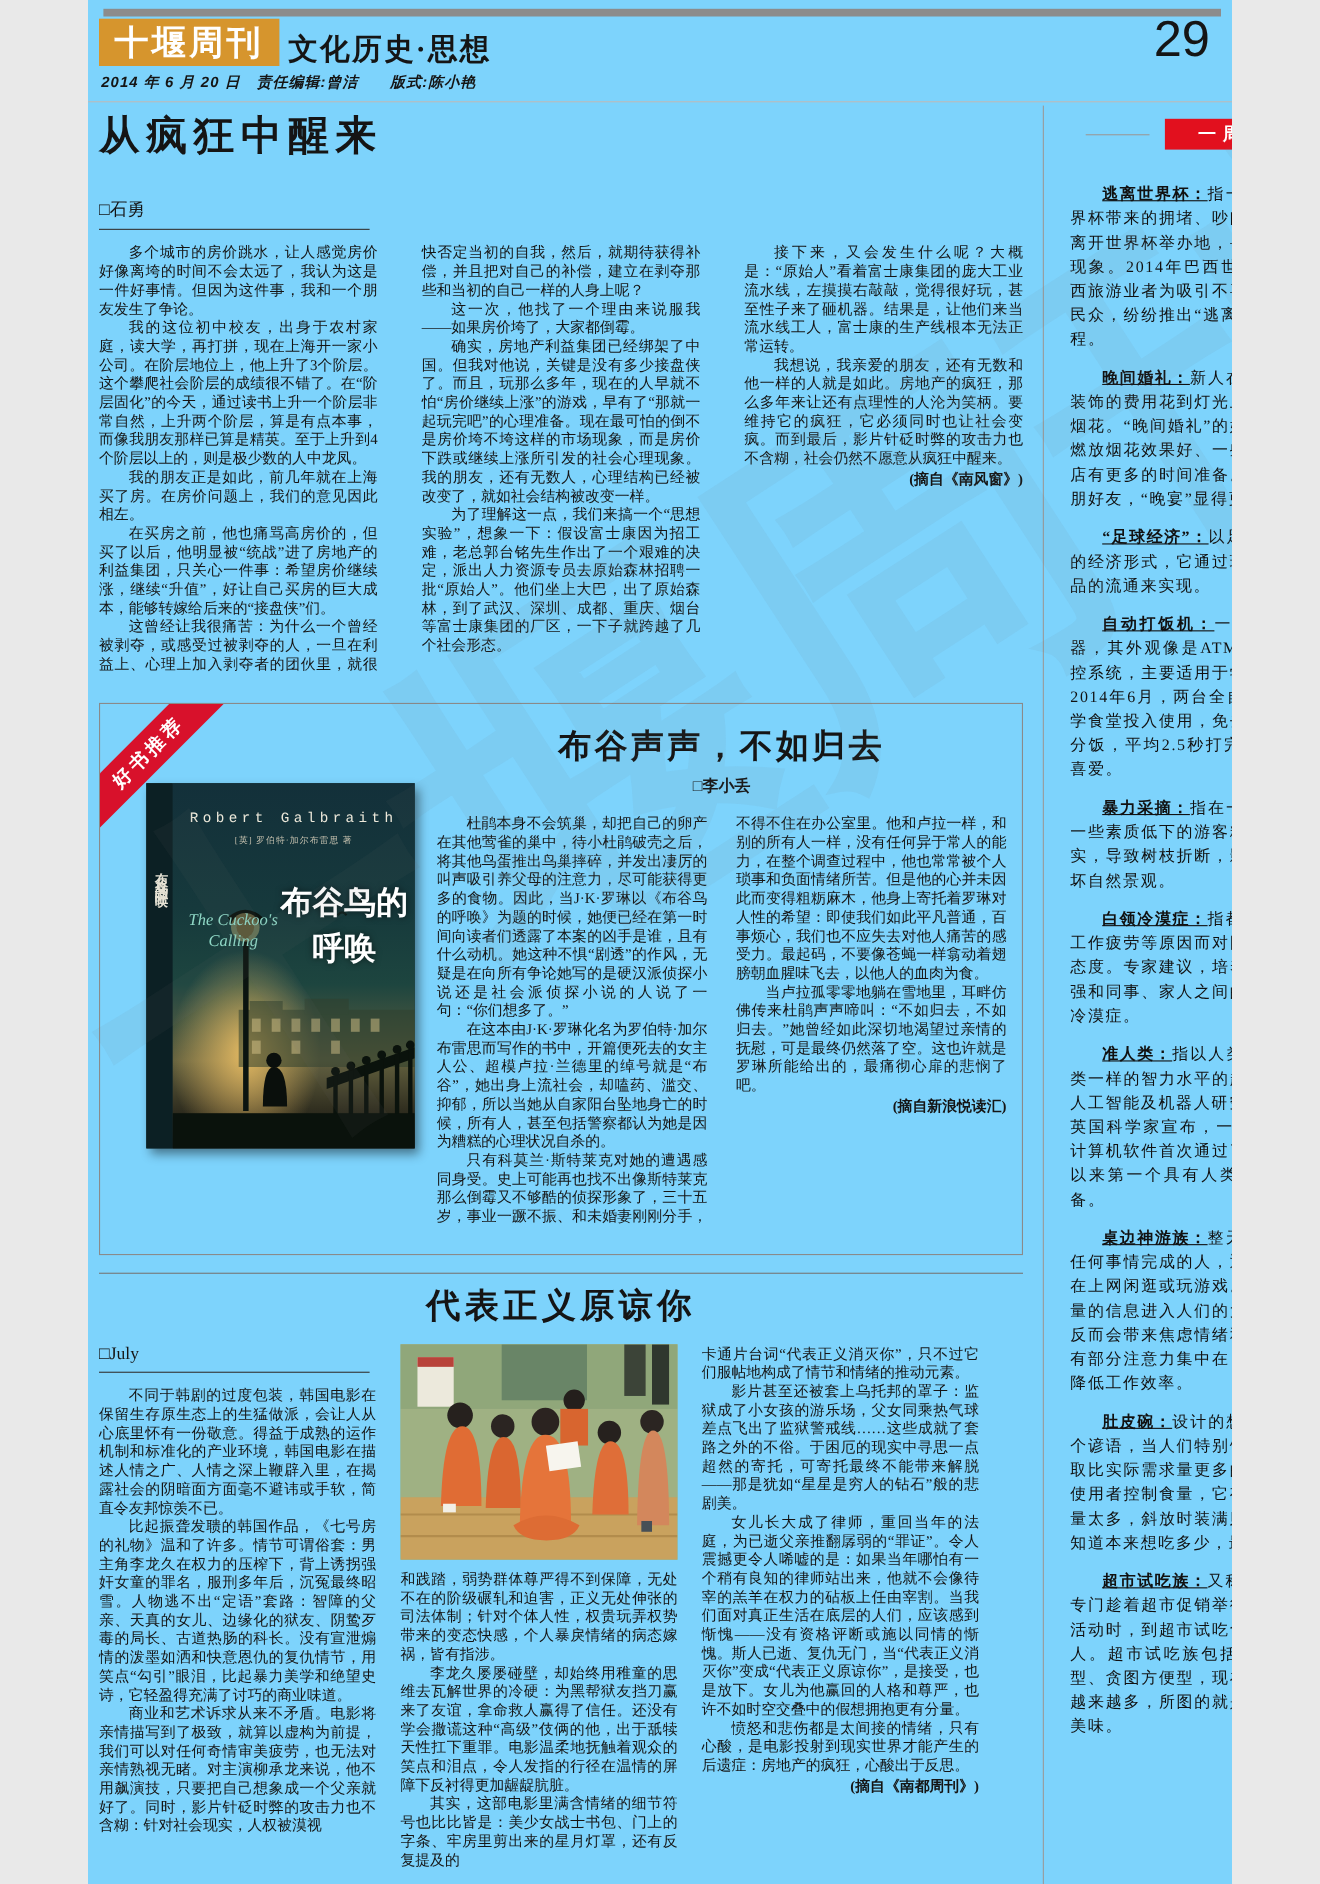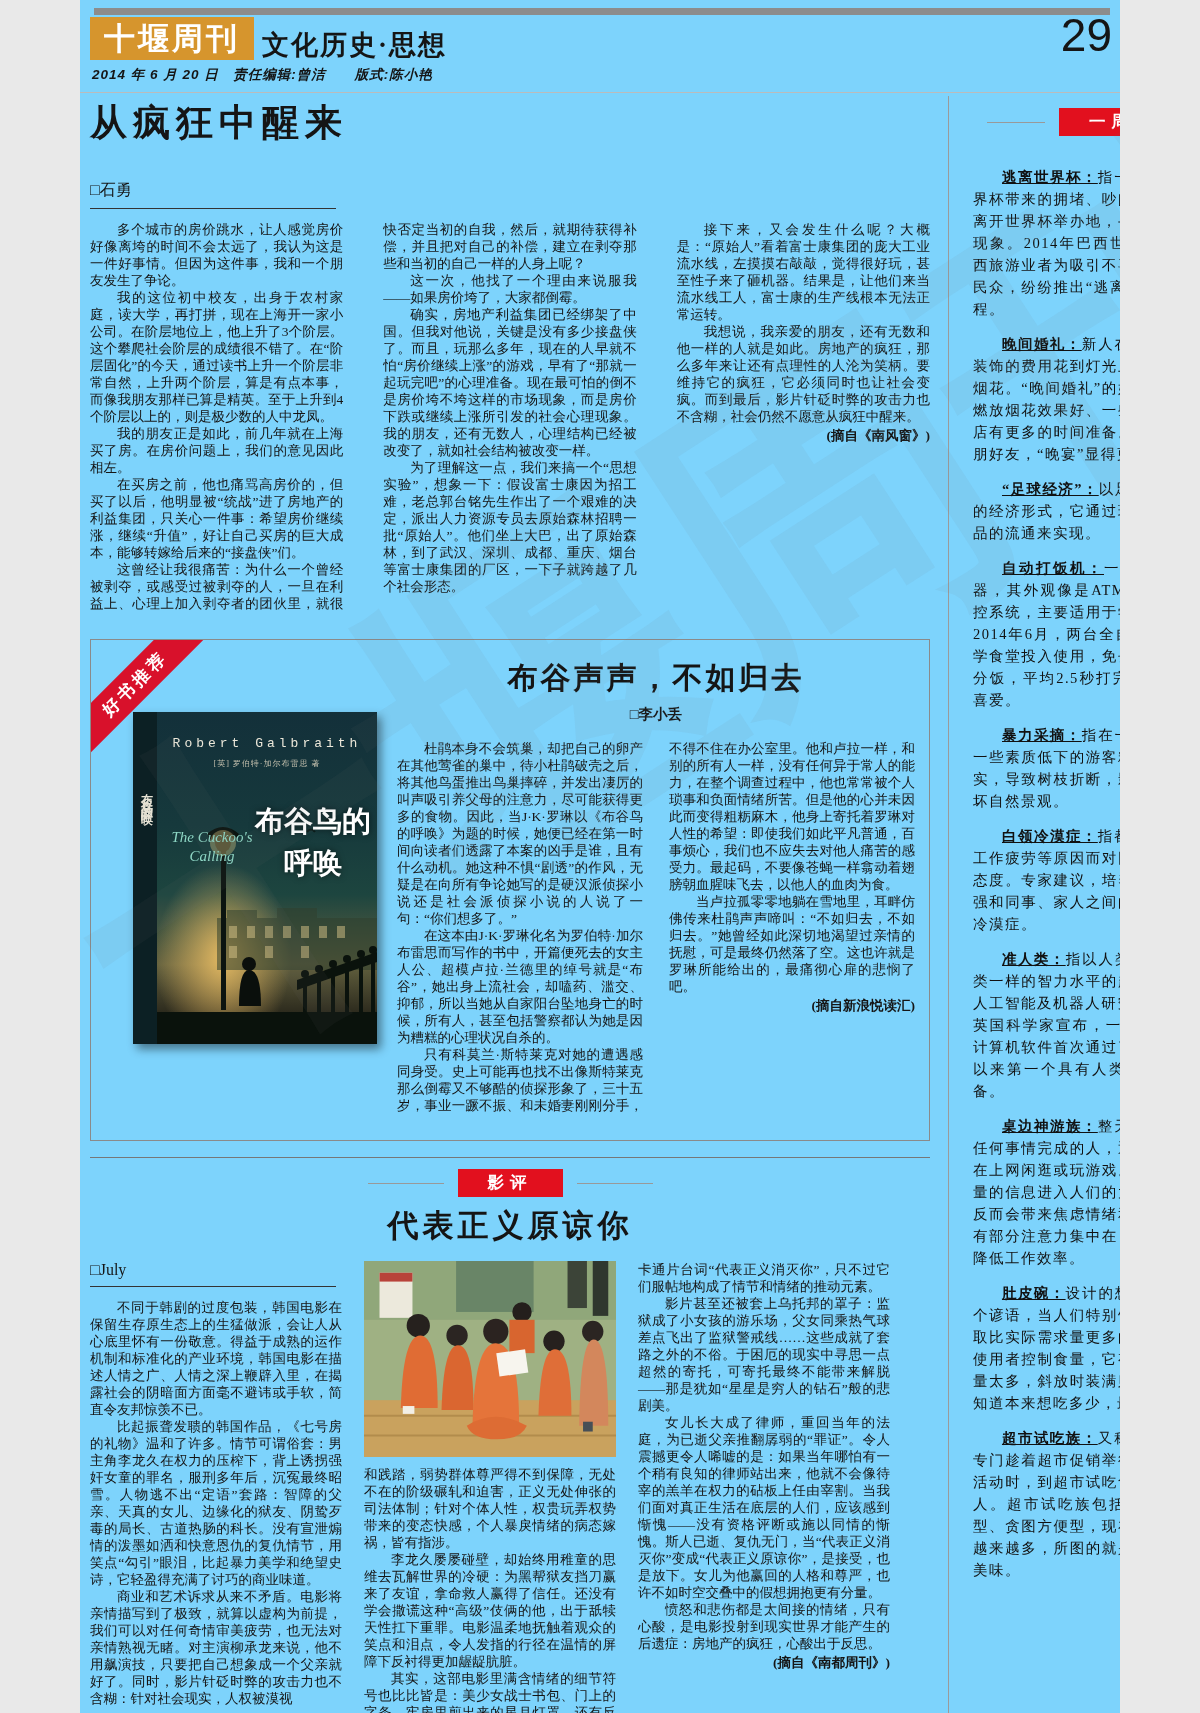--- a/index.html
+++ b/index.html
@@ -5,21 +5,21 @@
   html,body{margin:0;padding:0;background:#e9e9e9;}
   .page{position:relative;width:1040px;height:1713px;margin:0 auto;background:#7dd3fc;
         font-family:"Liberation Serif","DejaVu Serif",serif;color:#151515;overflow:hidden;}
   
   .topbar{position:absolute;top:8px;left:14px;right:10px;height:7px;background:#8c8c8c;}
   .masthead{position:absolute;top:17px;left:10px;width:164px;height:43px;background:#d6952d;
             color:#fff;font-weight:bold;font-size:31px;line-height:43px;text-align:center;letter-spacing:3px;}
   .section-title{position:absolute;top:27px;left:182px;font-size:27px;font-weight:bold;letter-spacing:2px;}
   .dateline{position:absolute;top:66px;left:12px;font-size:13.5px;font-weight:bold;font-style:italic;
             font-family:"Liberation Sans","DejaVu Sans",sans-serif;letter-spacing:1px;}
-  .pagenum{position:absolute;top:12px;right:8px;font-size:46px;line-height:1;
+  .pagenum{position:absolute;top:12px;right:20px;font-size:46px;line-height:1;
            font-family:"Liberation Sans","DejaVu Sans",sans-serif;}
   .head-rule{position:absolute;top:92px;left:0;right:0;height:1px;background:#bbb;}
   
   .content{position:absolute;top:96px;left:10px;right:10px;bottom:0;display:flex;}
   .main{width:840px;flex:none;}
   .sidebar{flex:1;margin-left:18px;border-left:1px solid #9a9a9a;padding:6px 0 0 24px;}
   
   .para{font-size:13.5px;line-height:17px;text-indent:2em;margin:0;text-align:justify;}
   .src{font-size:13.5px;line-height:17px;font-weight:bold;text-align:right;text-indent:0;margin:2px 0 0;}
   .byline{font-weight:normal;font-size:16px;border-bottom:1px solid #333;padding-bottom:7px;
@@ -196,25 +196,20 @@
                 <p class="para">只有科莫兰·斯特莱克对她的遭遇感同身受。史上可能再也找不出像斯特莱克那么倒霉又不够酷的侦探形象了，三十五岁，事业一蹶不振、和未婚妻刚刚分手，不得不住在办公室里。他和卢拉一样，和别的所有人一样，没有任何异于常人的能力，在整个调查过程中，他也常常被个人琐事和负面情绪所苦。但是他的心并未因此而变得粗粝麻木，他身上寄托着罗琳对人性的希望：即使我们如此平凡普通，百事烦心，我们也不应失去对他人痛苦的感受力。最起码，不要像苍蝇一样翕动着翅膀朝血腥味飞去，以他人的血肉为食。</p>
                 <p class="para">当卢拉孤零零地躺在雪地里，耳畔仿佛传来杜鹃声声啼叫：“不如归去，不如归去。”她曾经如此深切地渴望过亲情的抚慰，可是最终仍然落了空。这也许就是罗琳所能给出的，最痛彻心扉的悲悯了吧。</p>
                 <p class="src">(摘自新浪悦读汇)</p>
               </div>
           </div>
         </div>
       </section>
 
       <section class="film">
         <div class="film-rule"></div>
-        <div class="label-row">
-          <span class="hline"></span>
-          <span class="redlabel">影评</span>
-          <span class="hline"></span>
-        </div>
         <h2 class="film-title">代表正义原谅你</h2>
         <div class="film-cols">
 
           <div class="fcol">
             <div class="byline">□July</div>
 
           <p class="para">不同于韩剧的过度包装，韩国电影在保留生存原生态上的生猛做派，会让人从心底里怀有一份敬意。得益于成熟的运作机制和标准化的产业环境，韩国电影在描述人情之广、人情之深上鞭辟入里，在揭露社会的阴暗面方面毫不避讳或手软，简直令友邦惊羡不已。</p>
               <p class="para">比起振聋发聩的韩国作品，《七号房的礼物》温和了许多。情节可谓俗套：男主角李龙久在权力的压榨下，背上诱拐强奸女童的罪名，服刑多年后，沉冤最终昭雪。人物逃不出“定语”套路：智障的父亲、天真的女儿、边缘化的狱友、阴鸷歹毒的局长、古道热肠的科长。没有宣泄煽情的泼墨如洒和快意恩仇的复仇情节，用笑点“勾引”眼泪，比起暴力美学和绝望史诗，它轻盈得充满了讨巧的商业味道。</p>
               <p class="para">商业和艺术诉求从来不矛盾。电影将亲情描写到了极致，就算以虚构为前提，我们可以对任何奇情审美疲劳，也无法对亲情熟视无睹。对主演柳承龙来说，他不用飙演技，只要把自己想象成一个父亲就好了。同时，影片针砭时弊的攻击力也不含糊：针对社会现实，人权被漠视</p>
             </div>

